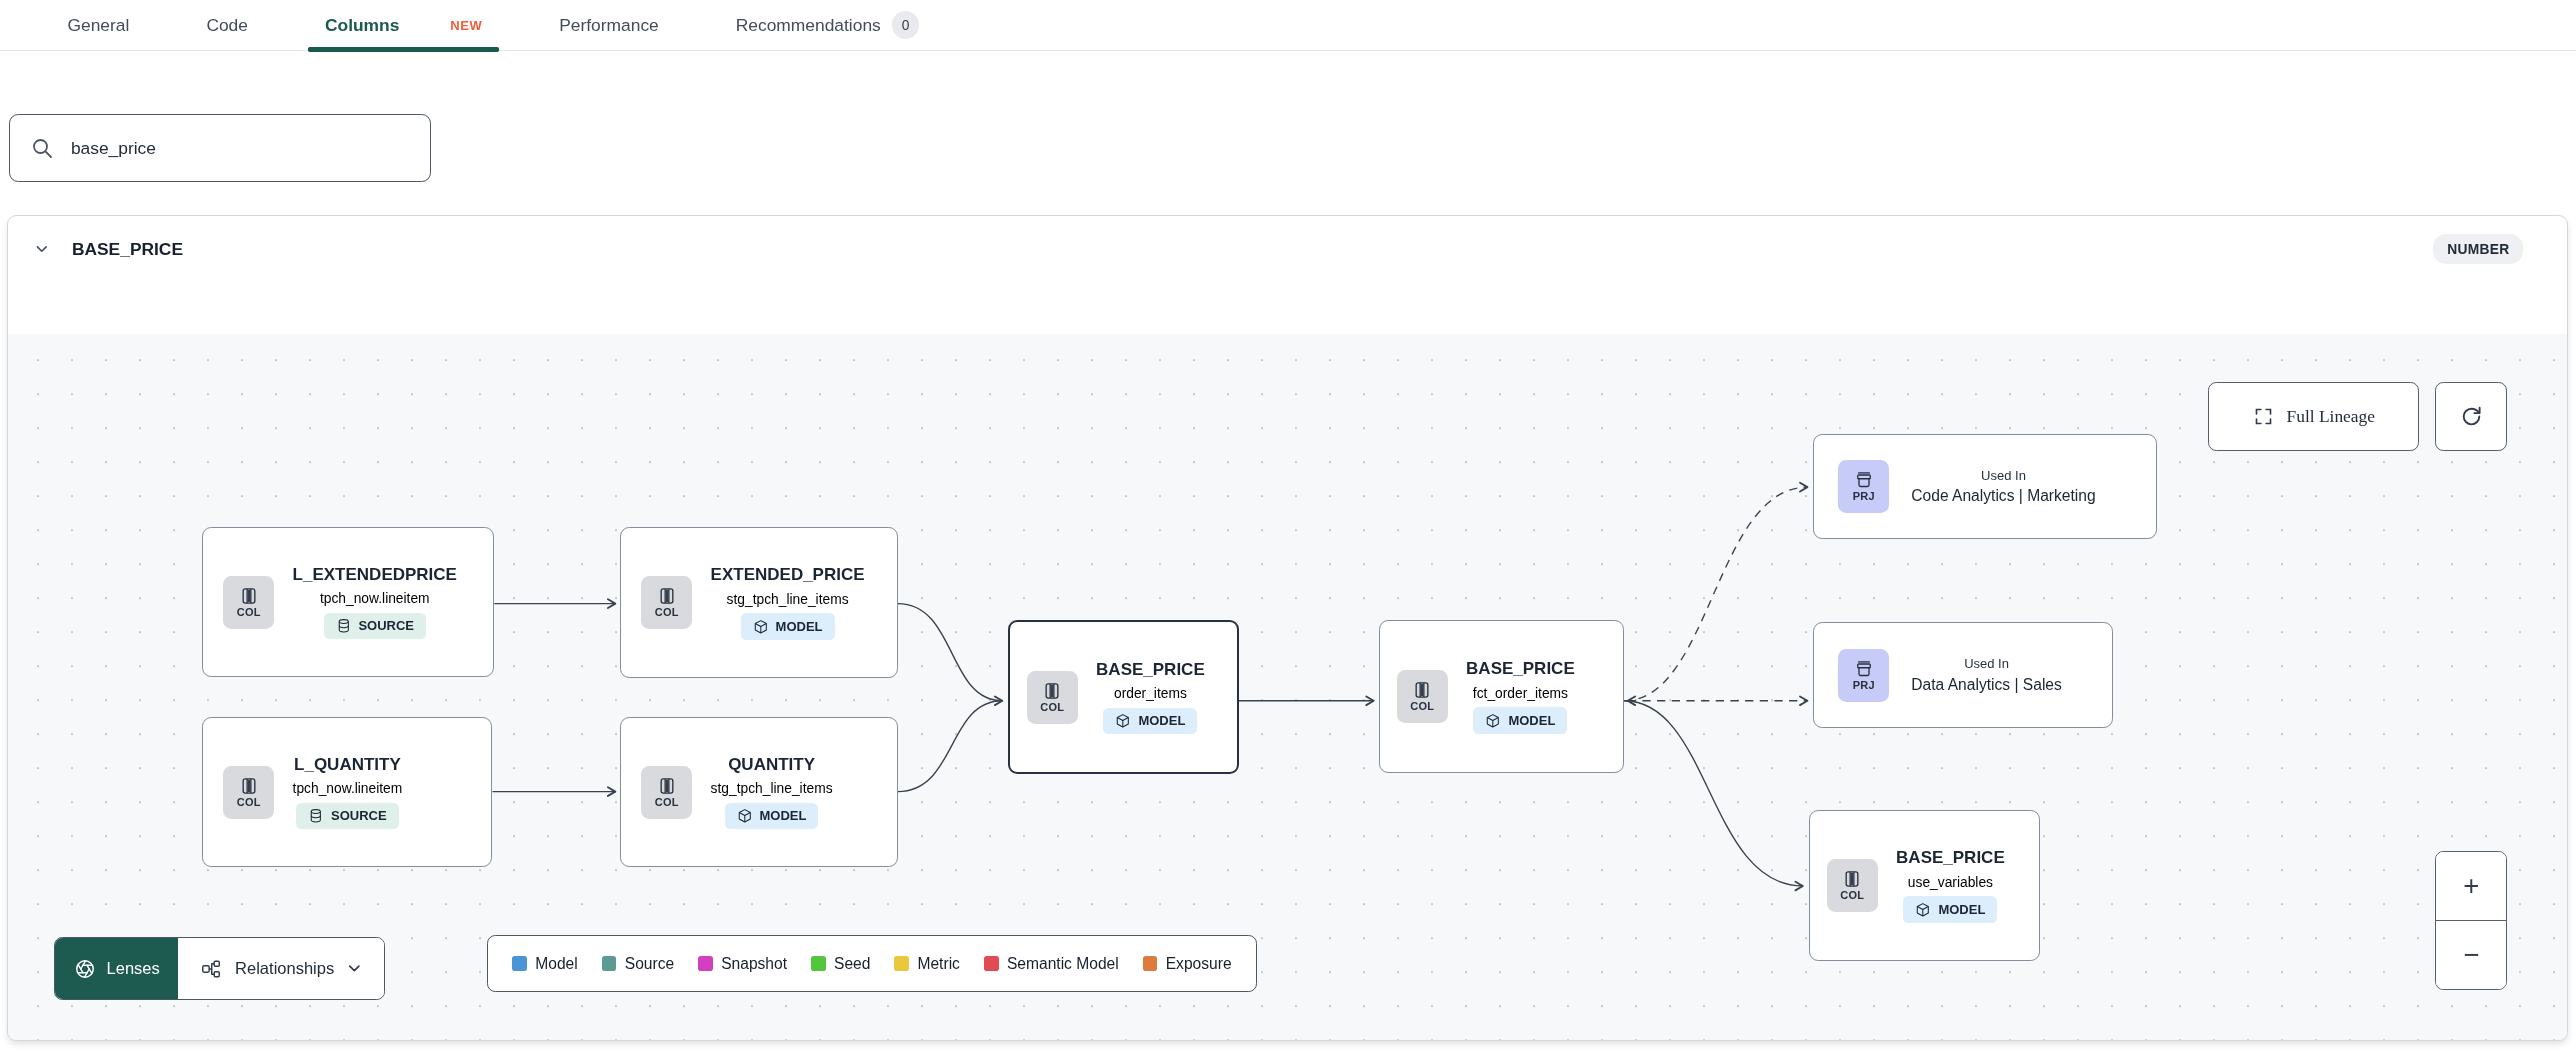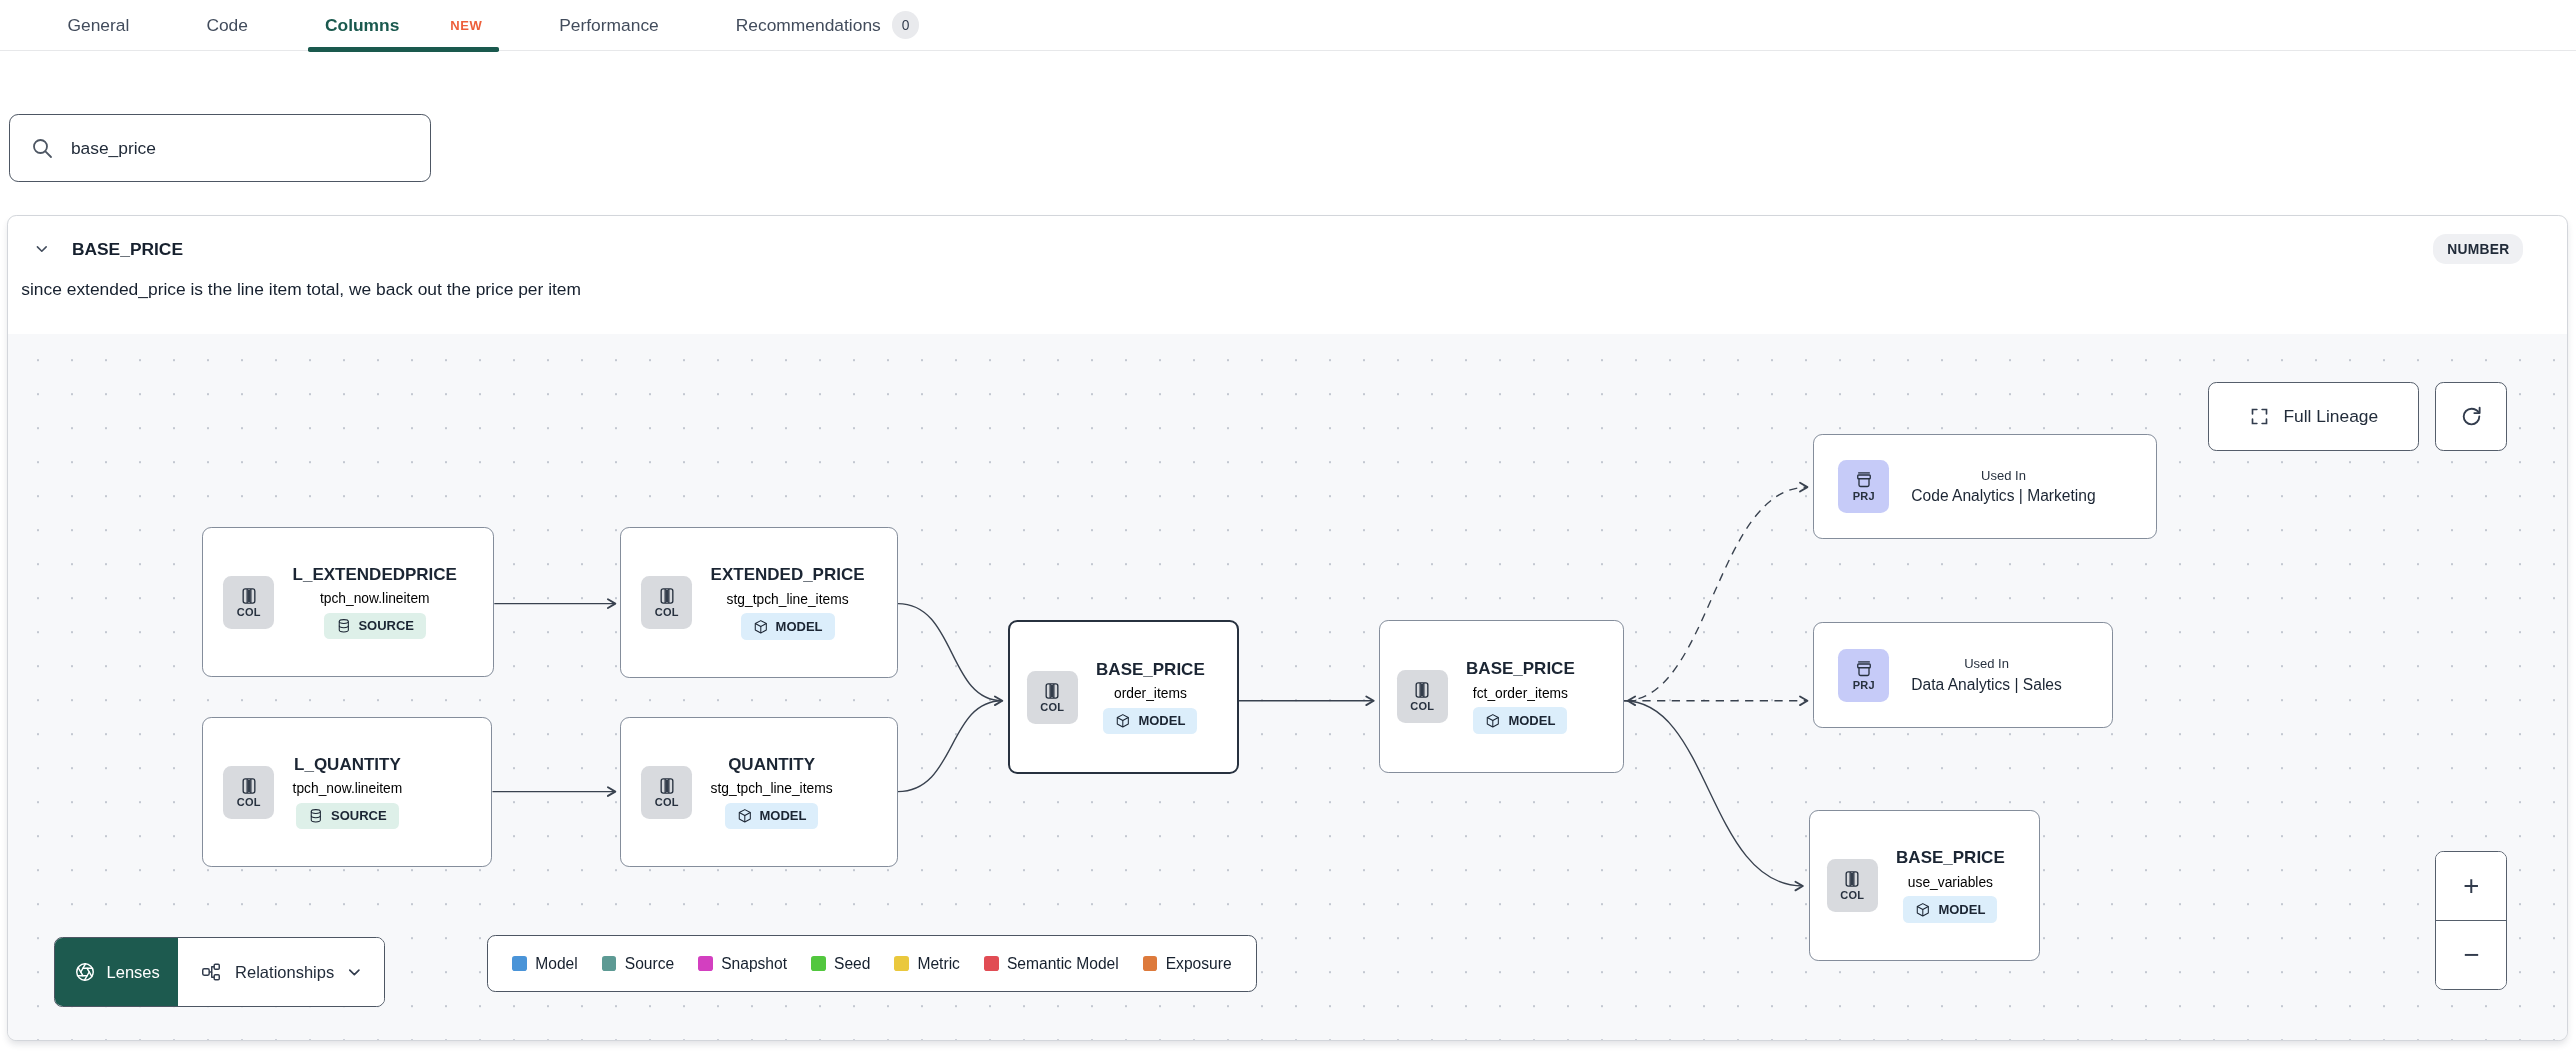--- a/index.html
+++ b/index.html
@@ -91,37 +91,37 @@
   .prj-eyebrow { font-size:13px; color:#27313f; }
   .prj-name { font-size:15.6px; color:#1b2533; white-space:nowrap; }
   .node.prj .node-body { gap:4.6px; }
 
   
   .gbtn {
     position:absolute; background:#fff; border:1.8px solid #555e6b; border-radius:8.3px;
     display:flex; align-items:center; justify-content:center; gap:13px;
     font-size:17.4px; color:#222c3a; cursor:pointer;
   }
-  .full-lineage { left:2200px; top:48px; width:211px; height:69px; }
+  .full-lineage { left:2200px; top:48px; width:211px; height:69px;font-family:Liberation Serif, serif; }
   .refresh-btn { left:2427px; top:48px; width:72px; height:69px; }
   .zoomctl {
     position:absolute; left:2427px; top:517px; width:72px; height:139px;
     background:#fff; border:1.8px solid #555e6b; border-radius:8.3px;
     display:flex; flex-direction:column; overflow:hidden;
   }
   .zoomctl .zbtn {
     flex:1; display:flex; align-items:center; justify-content:center;
     font-size:27.5px; color:#323c4d; cursor:pointer; background:#fff; border:none;
     font-family:inherit;
   }
   .zoomctl .zbtn:first-child { border-bottom:1.8px solid #555e6b; }
 
   
   .lens-group {
-    position:absolute; left:46px; top:603px; height:70px;
+    position:absolute; left:46px; top:603px; height:63px;
     border:1.8px solid #4d5663; border-radius:8.3px; overflow:hidden;
     display:flex; background:#fff;
   }
   .lenses {
     background:#1d5a4f; color:#fff; display:flex; align-items:center; gap:11px;
     padding:0 18.3px; font-size:16.5px; cursor:pointer;
   }
   .relationships {
     background:#fff; display:flex; align-items:center; gap:13px;
     padding:0 22px; font-size:16.5px; color:#222c3a; cursor:pointer;
@@ -170,21 +170,20 @@
 <div class="panel">
   <div class="panel-head">
     <span class="chev">
       <svg width="15.6" height="15.6" viewBox="0 0 16 16" fill="none" stroke="#424c5c" stroke-width="1.6" stroke-linecap="round" stroke-linejoin="round">
           <path d="M3.5,6 L8,10.5 L12.5,6"></path>
         </svg>
     </span>
     <span class="col-name">BASE_PRICE</span>
     <span class="type-badge">NUMBER</span>
   </div>
-  <div class="col-desc">since extended_price is the line item total, we back out the price per item</div>
 
   <div class="graph">
 
     <svg class="edges" width="2559" height="707" viewBox="0 0 2790 771">
       <defs>
         <marker id="arr" viewBox="0 0 10 10" refX="7.5" refY="5" markerWidth="9" markerHeight="9" orient="auto-start-reverse">
           <path d="M1.5,1.5 L7.5,5 L1.5,8.5" fill="none" stroke="#39424f" stroke-width="1.5" stroke-linecap="round" stroke-linejoin="round"></path>
         </marker>
       </defs>
       <g fill="none" stroke="#39424f" stroke-width="1.5">

